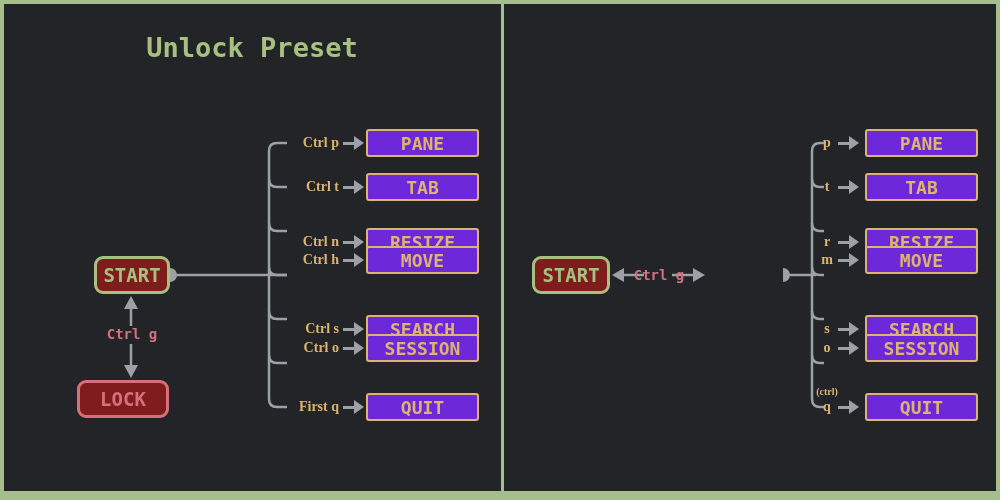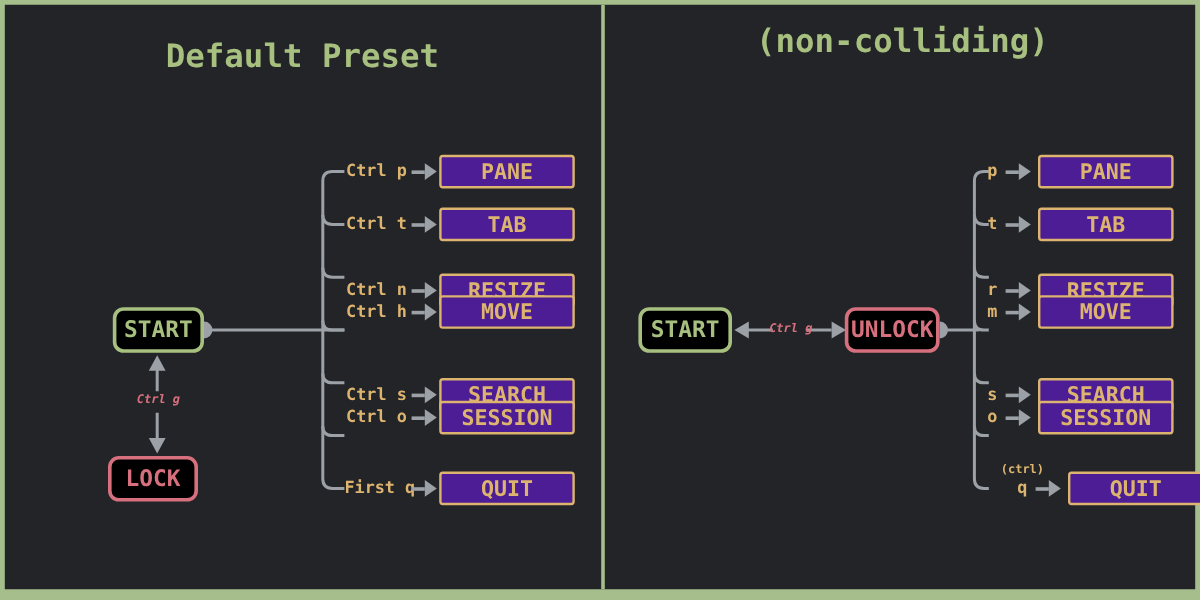--- a/index.html
+++ b/index.html
@@ -18,47 +18,47 @@
   .overlay{position:absolute;left:0;top:0;width:1000px;height:500px;}
   .divider{position:absolute;left:497px;top:0;width:3px;height:487px;background:var(--frame);}
 
   .panel-title{position:absolute;width:496px;text-align:center;color:var(--green);
                font-size:27px;letter-spacing:0px;}
   .panel-title.p0{left:0;top:28px;line-height:32px;}
   .panel-title.p1{left:500px;top:10px;line-height:41px;}
 
   .node{position:absolute;display:flex;align-items:center;justify-content:center;
         box-sizing:border-box;height:38px;border:3px solid;border-radius:9px;
-        font-size:19px;background:#000000;}
+        font-size:19px;background:#7f1d1d;}
   .node.green{border-color:var(--green);color:var(--green);}
   .node.pink{border-color:var(--pink);color:var(--pink);}
 
-  .toggle-key{position:absolute;color:var(--pink);font-size:10px;text-align:center;
-              line-height:16px;white-space:nowrap;font-style:italic;}
+  .toggle-key{position:absolute;color:var(--pink);font-size:14px;text-align:center;
+              line-height:16px;white-space:nowrap;}
 
   .row{position:absolute;display:flex;align-items:center;height:28px;}
   .r0{top:125px}.r1{top:169px}.r2{top:224px}.r3{top:242px}.r4{top:311px}.r5{top:330px}.r6{top:389px}
   .left-row{left:283px}
   .right-row{left:812px}
 
-  .key{color:var(--tan);font-size:14px;white-space:nowrap;}
+  .key{color:var(--tan);font-size:14px;white-space:nowrap;font-family:Liberation Serif, serif;}
   .left-row .key{width:52px;text-align:right;margin-right:4px;}
   .right-row .key{width:22px;text-align:center;}
-  .keystack{position:relative;margin-left:25px;}
+  .keystack{position:relative;}
   .keystack .note{position:absolute;top:-13px;left:50%;transform:translateX(-50%);
                   font-size:10px;color:var(--tan);white-space:nowrap;}
 
   .arrow{display:flex;align-items:center;}
   .arrow .shaft{width:11px;height:3px;background:var(--gray);}
   .arrow .head{width:0;height:0;border-left:10px solid var(--gray);
                border-top:7px solid transparent;border-bottom:7px solid transparent;}
 
   .tbox{margin-left:2px;width:113px;height:28px;box-sizing:border-box;
         border:2px solid var(--tan);border-radius:3px;color:var(--tan);font-size:18px;
-        display:flex;align-items:center;justify-content:center;background:#4c1d95;}
+        display:flex;align-items:center;justify-content:center;background:#6d28d9;}
   .right-row .tbox{margin-left:6px;}
 
   svg path{stroke:var(--gray);stroke-width:2.5;fill:none;}
   svg polygon, svg path.fill{fill:var(--gray);stroke:none;}
 </style>
 </head>
 <body>
 
 <div class="frame">
 
@@ -87,26 +87,26 @@
     <path d="M808,175 Q808,183 816,183 H820"></path>
     <path d="M808,219 Q808,227 816,227 H820"></path>
     <path d="M808,263 Q808,271 816,271 H820"></path>
     <path d="M808,307 Q808,315 816,315 H820"></path>
     <path d="M808,351 Q808,359 816,359 H820"></path>
   </svg>
 
   <div class="divider"></div>
 
   <div class="panel-title p0">
-    <div>Default Preset</div>
+    <div>Unlock Preset</div>
   </div>
 
   <div class="node green" style="left:90px;top:252px;width:76px">START</div>
   <div class="toggle-key" style="left:90px;top:322px;width:76px">Ctrl g</div>
-  <div class="node pink" style="left:86px;top:376px;width:75px">LOCK</div>
+  <div class="node pink" style="left:73px;top:376px;width:92px">LOCK</div>
 
   <div class="row left-row r0">
     <span class="key">Ctrl p</span>
     <span class="arrow">
         <span class="shaft"></span>
         <span class="head"></span>
       </span>
     <span class="tbox">
         <span>PANE</span>
       </span>
@@ -166,26 +166,24 @@
     <span class="arrow">
         <span class="shaft"></span>
         <span class="head"></span>
       </span>
     <span class="tbox">
         <span>QUIT</span>
       </span>
   </div>
 
   <div class="panel-title p1">
-    <div>(non-colliding)</div>
   </div>
 
   <div class="node green" style="left:528px;top:252px;width:78px">START</div>
   <div class="toggle-key" style="left:628px;top:263px;width:54px">Ctrl g</div>
-  <div class="node pink" style="left:700px;top:252px;width:79px">UNLOCK</div>
 
   <div class="row right-row r0">
     <span class="key">p</span>
     <span class="arrow">
         <span class="shaft"></span>
         <span class="head"></span>
       </span>
     <span class="tbox">
         <span>PANE</span>
       </span>

